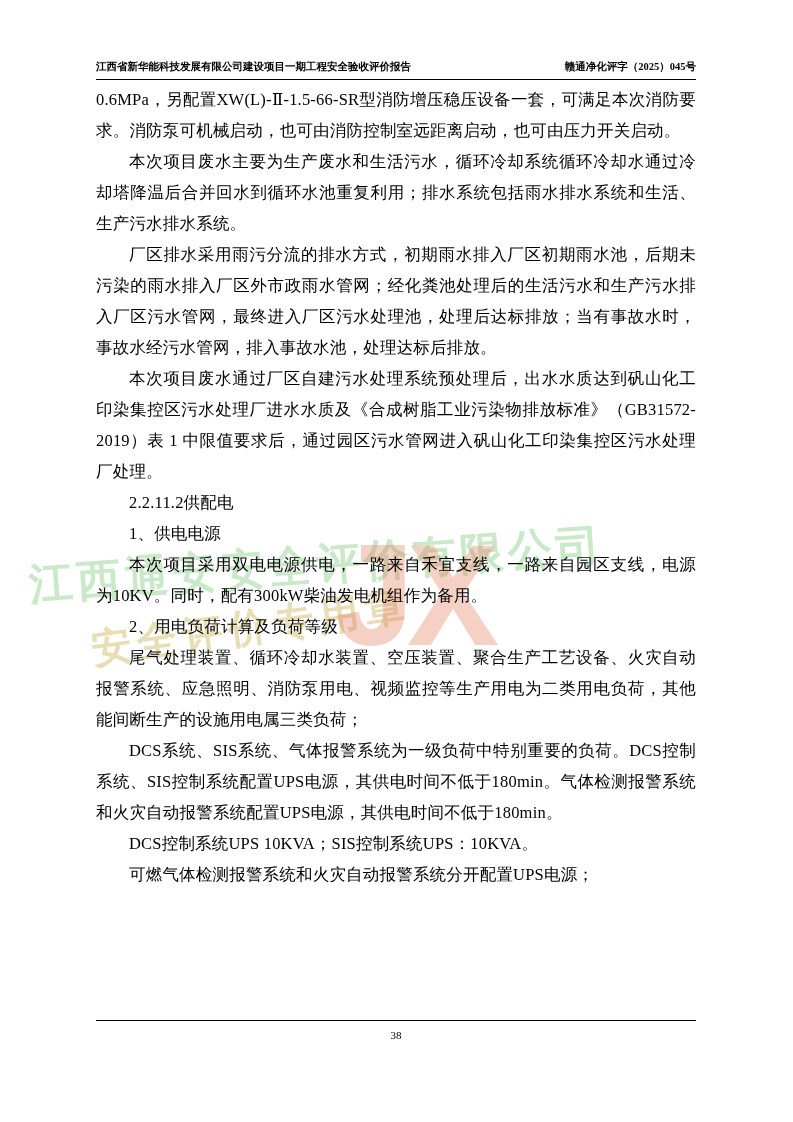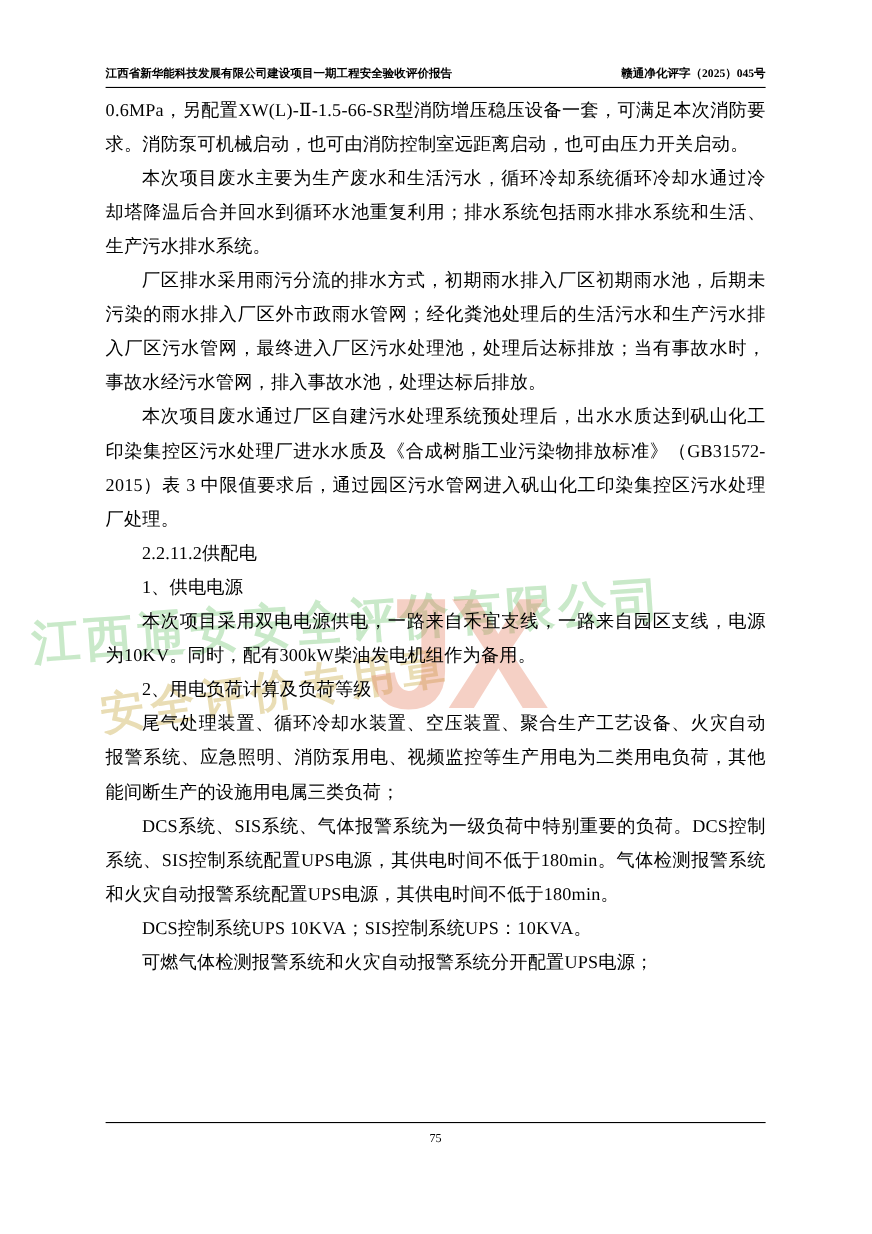--- a/index.html
+++ b/index.html
@@ -125,30 +125,30 @@
 
     <div class="header">
       <span class="header-left">江西省新华能科技发展有限公司建设项目一期工程安全验收评价报告</span>
       <span class="header-right">赣通净化评字（2025）045号</span>
     </div>
 
     <div class="body-text">
       <p>0.6MPa，另配置XW(L)-Ⅱ-1.5-66-SR型消防增压稳压设备一套，可满足本次消防要求。消防泵可机械启动，也可由消防控制室远距离启动，也可由压力开关启动。</p>
       <p class="indent2">本次项目废水主要为生产废水和生活污水，循环冷却系统循环冷却水通过冷却塔降温后合并回水到循环水池重复利用；排水系统包括雨水排水系统和生活、生产污水排水系统。</p>
       <p class="indent2">厂区排水采用雨污分流的排水方式，初期雨水排入厂区初期雨水池，后期未污染的雨水排入厂区外市政雨水管网；经化粪池处理后的生活污水和生产污水排入厂区污水管网，最终进入厂区污水处理池，处理后达标排放；当有事故水时，事故水经污水管网，排入事故水池，处理达标后排放。</p>
-      <p class="indent2">本次项目废水通过厂区自建污水处理系统预处理后，出水水质达到矾山化工印染集控区污水处理厂进水水质及《合成树脂工业污染物排放标准》（GB31572-2015）表 3 中限值要求后，通过园区污水管网进入矾山化工印染集控区污水处理厂处理。</p>
+      <p class="indent2">本次项目废水通过厂区自建污水处理系统预处理后，出水水质达到矾山化工印染集控区污水处理厂进水水质及《合成树脂工业污染物排放标准》（GB31572-2019）表 1 中限值要求后，通过园区污水管网进入矾山化工印染集控区污水处理厂处理。</p>
       <p class="indent2">2.2.11.2供配电</p>
       <p class="indent2">1、供电电源</p>
       <p class="indent2">本次项目采用双电电源供电，一路来自禾宜支线，一路来自园区支线，电源为10KV。同时，配有300kW柴油发电机组作为备用。</p>
       <p class="indent2">2、用电负荷计算及负荷等级</p>
       <p class="indent2">尾气处理装置、循环冷却水装置、空压装置、聚合生产工艺设备、火灾自动报警系统、应急照明、消防泵用电、视频监控等生产用电为二类用电负荷，其他能间断生产的设施用电属三类负荷；</p>
       <p class="indent2">DCS系统、SIS系统、气体报警系统为一级负荷中特别重要的负荷。DCS控制系统、SIS控制系统配置UPS电源，其供电时间不低于180min。气体检测报警系统和火灾自动报警系统配置UPS电源，其供电时间不低于180min。</p>
       <p class="indent2">DCS控制系统UPS 10KVA；SIS控制系统UPS：10KVA。</p>
       <p class="indent2">可燃气体检测报警系统和火灾自动报警系统分开配置UPS电源；</p>
     </div>
 
   </div>
 
   <div class="footer">
-    <span>75</span>
+    <span>38</span>
   </div>
 
 </div>
 
 </body></html>

